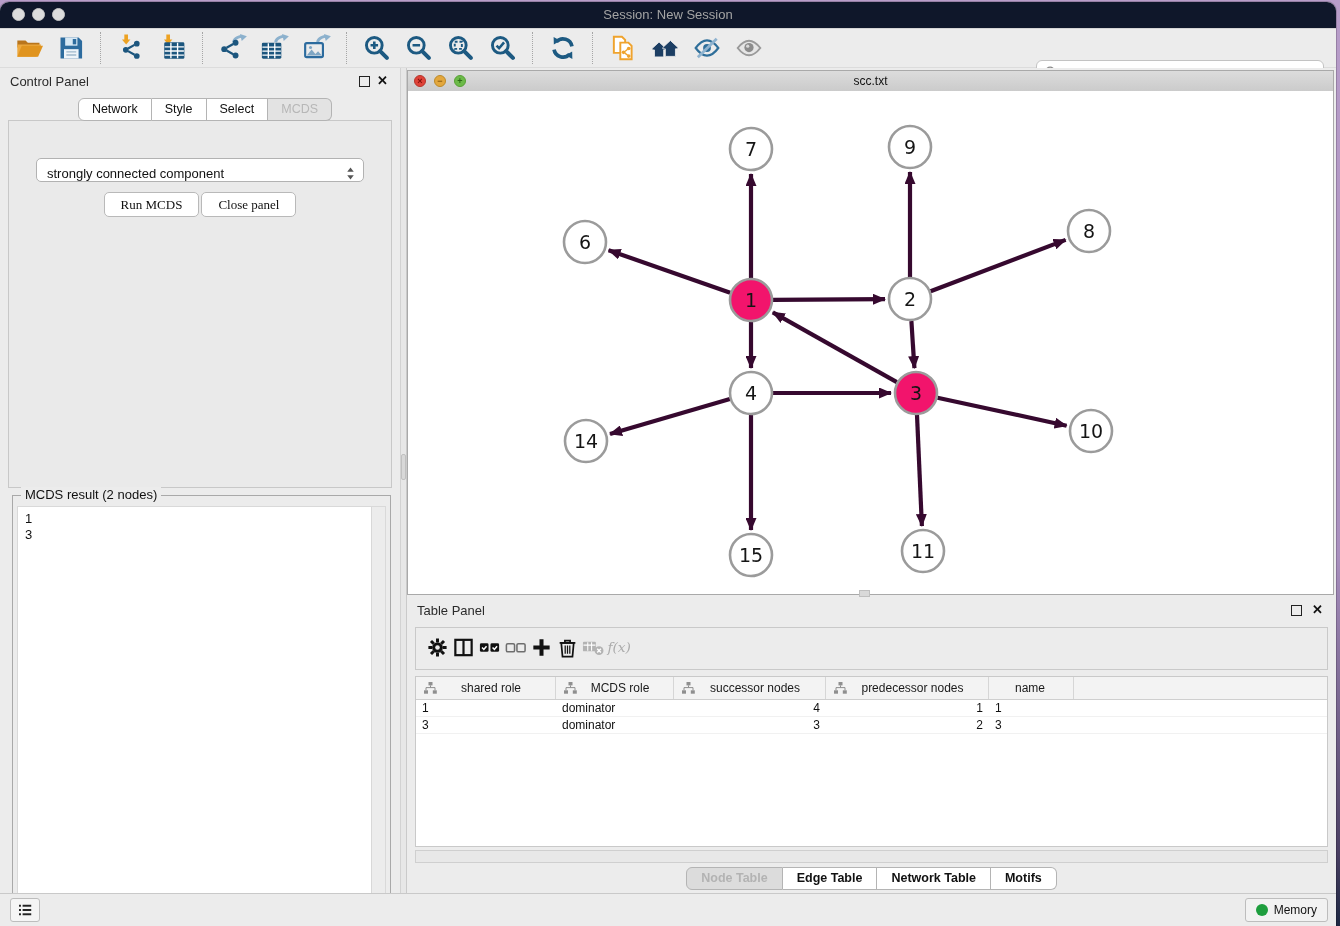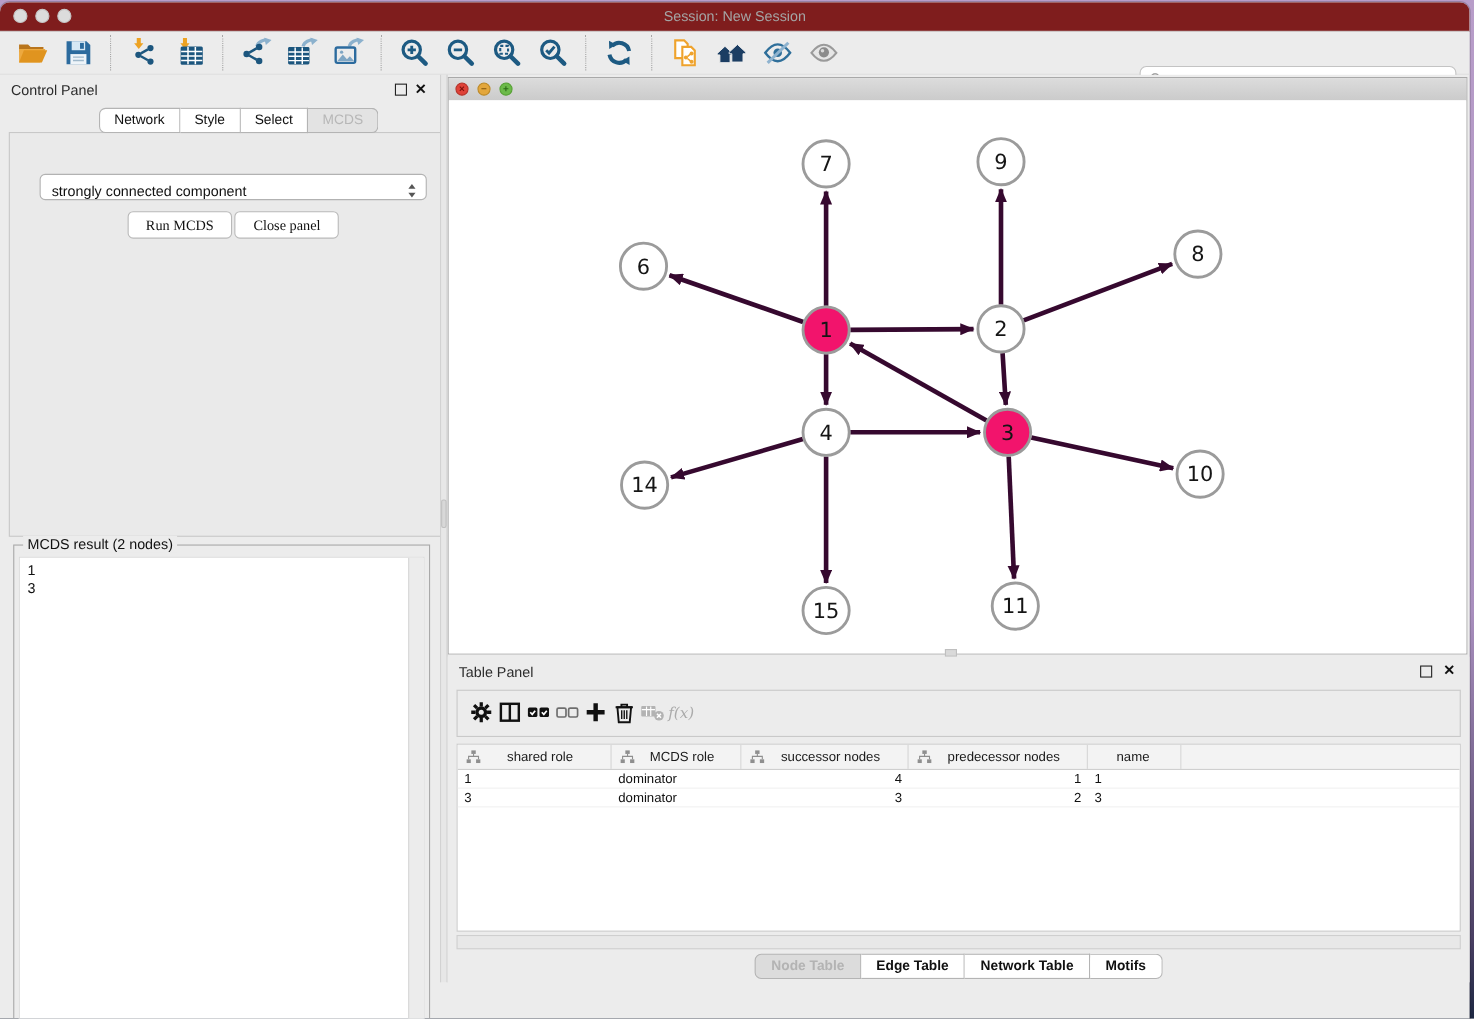--- a/index.html
+++ b/index.html
@@ -7,34 +7,34 @@
     width:1340px;height:926px;overflow:hidden;
     font-family:"Liberation Sans",sans-serif;
     background:linear-gradient(180deg,#b89dc9 0%,#a98fbe 60%,#4a3f63 92%,#1d2742 100%);
   }
   .window{
     position:absolute;left:0;top:2px;right:4px;bottom:0;
     background:#ececec;border-radius:9px 9px 0 0;overflow:hidden;
     box-shadow:0 0 0 1px rgba(0,0,0,.18);
   }
   
-  .titlebar{position:absolute;left:0;top:0;right:0;height:26px;background:#7f1d1d;border-bottom:1px solid #d4d4d4;}
+  .titlebar{position:absolute;left:0;top:0;right:0;height:26px;background:#0f172a;border-bottom:1px solid #d4d4d4;}
   .tl-dots{position:absolute;left:12px;top:6px;display:flex;gap:7px;}
   .tl-dot{width:13px;height:13px;border-radius:50%;background:#dcdcdc;border:1px solid #c5c5c5;box-sizing:border-box;}
   .tb-title{position:absolute;left:0;right:0;top:5px;text-align:center;font-size:13px;color:#a4a4a4;}
   
   .toolbar{position:absolute;left:0;top:27px;right:0;height:39px;display:flex;align-items:center;padding-left:8px;background:#ececec;border-bottom:1px solid #dcdcdc;box-sizing:border-box;}
   .tbtn{width:30px;height:32px;margin:0 6px;display:flex;align-items:center;justify-content:center;cursor:default;}
   .tbtn svg{width:28px;height:28px;}
   .tsep{width:1px;height:32px;border-left:1px dotted #a6a6a6;margin:0 8px;}
   .searchbox{position:absolute;right:12px;top:31px;width:288px;height:24px;background:#fff;border:1px solid #c3c3c3;border-radius:6px;display:flex;align-items:center;padding-left:7px;box-sizing:border-box;}
   .searchbox svg{width:15px;height:15px;}
   .searchbox input{border:none;outline:none;flex:1;height:18px;font-size:12px;background:transparent;margin-left:4px;}
   
-  .control-panel{position:absolute;left:0;top:66px;width:400px;bottom:33px;background:#ececec;padding-left:24px;}
+  .control-panel{position:absolute;left:0;top:66px;width:400px;bottom:33px;background:#ececec;}
   .splitter{position:absolute;left:400px;top:66px;width:7px;bottom:33px;background:#e7e7e7;border-left:1px solid #d2d2d2;border-right:1px solid #cacaca;box-sizing:border-box;}
   .split-thumb{position:absolute;left:0;top:386px;width:5px;height:26px;background:#d8d8d8;border:1px solid #c0c0c0;border-radius:2px;box-sizing:border-box;}
   .right-pane{position:absolute;left:407px;top:66px;right:0;bottom:33px;background:#ececec;}
   
   .panel-header{position:absolute;left:0;top:0;right:0;height:26px;}
   .panel-title{position:absolute;left:10px;top:6px;font-size:13px;color:#2b2b2b;}
   .win-float{position:absolute;width:11px;height:11px;border:1.6px solid #222;box-sizing:border-box;top:8px;}
   .win-close{position:absolute;top:5px;font-size:13px;font-weight:700;color:#111;line-height:15px;}
   .cp-tabs{position:absolute;left:0;right:0;top:30px;display:flex;justify-content:center;z-index:3;margin-left:10px;}
   .tab{padding:3px 13px 4px;background:#fff;border:1px solid #b4b4b4;border-left:none;font-size:12.5px;font-weight:500;color:#111;cursor:default;}
@@ -315,20 +315,21 @@
 
   <div class="right-pane">
 
     <div class="net-window">
       <div class="net-titlebar">
         <div class="lights">
           <div class="light red">×</div>
           <div class="light yellow">−</div>
           <div class="light green">+</div>
         </div>
+        <div class="net-title">scc.txt</div>
       </div>
       <svg class="net-canvas" id="graph-svg" viewBox="0 0 925 503">
           <defs>
             <marker id="arw" viewBox="0 0 13 11" refX="12" refY="5.5" markerWidth="13" markerHeight="11" orient="auto" markerUnits="userSpaceOnUse">
               <path d="M0 0L13 5.5L0 11z" fill="#36092F"></path>
             </marker>
           </defs>
           <line x1="343.0" y1="187.0" x2="343.0" y2="83.0" stroke="#36092F" stroke-width="4.2" marker-end="url(#arw)"></line>
           <line x1="322.2" y1="201.7" x2="200.6" y2="159.2" stroke="#36092F" stroke-width="4.2" marker-end="url(#arw)"></line>
           <line x1="365.0" y1="208.9" x2="477.0" y2="208.2" stroke="#36092F" stroke-width="4.2" marker-end="url(#arw)"></line>
@@ -528,13 +529,31 @@
       <div class="tp-strip"></div>
       <div class="tp-tabs" id="table-tabs">
           <div class="tab disabled-selected">Node Table</div>
           <div class="tab">Edge Table</div>
           <div class="tab">Network Table</div>
           <div class="tab">Motifs</div>
         </div>
     </div>
   </div>
 
+  <div class="statusbar">
+    <div class="status-left-btn">
+      <svg viewBox="0 0 24 24">
+          <g fill="#222">
+            <rect x="4" y="5" width="2.6" height="2.6"></rect>
+            <rect x="4" y="10.7" width="2.6" height="2.6"></rect>
+            <rect x="4" y="16.4" width="2.6" height="2.6"></rect>
+            <rect x="8.8" y="5" width="11.5" height="2.6"></rect>
+            <rect x="8.8" y="10.7" width="11.5" height="2.6"></rect>
+            <rect x="8.8" y="16.4" width="11.5" height="2.6"></rect>
+          </g>
+        </svg>
+    </div>
+    <div class="memory-btn">
+      <span class="memory-dot"></span>
+      <span class="memory-label">Memory</span>
+    </div>
+  </div>
 </div>
 
 </body></html>

